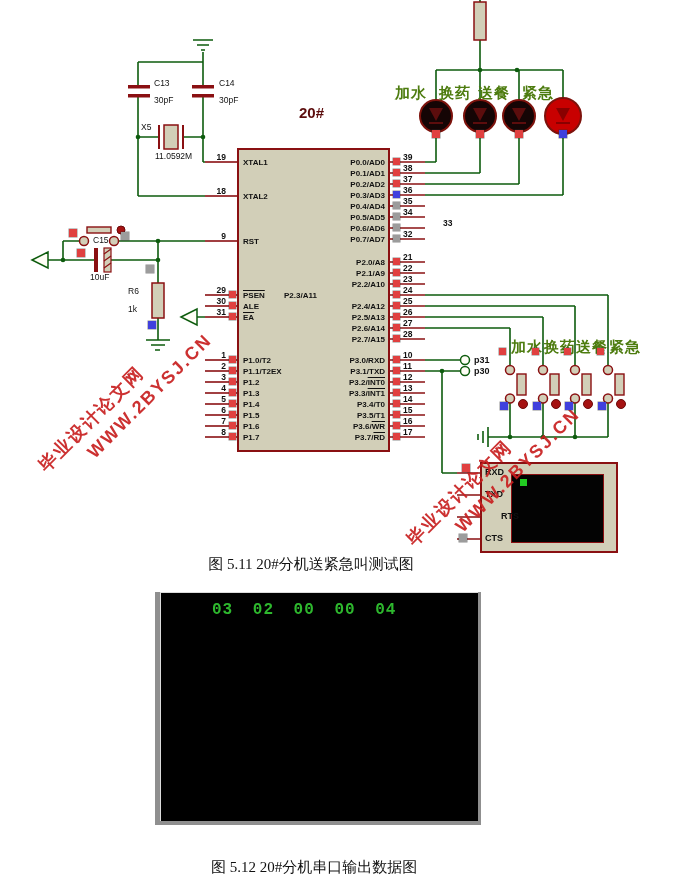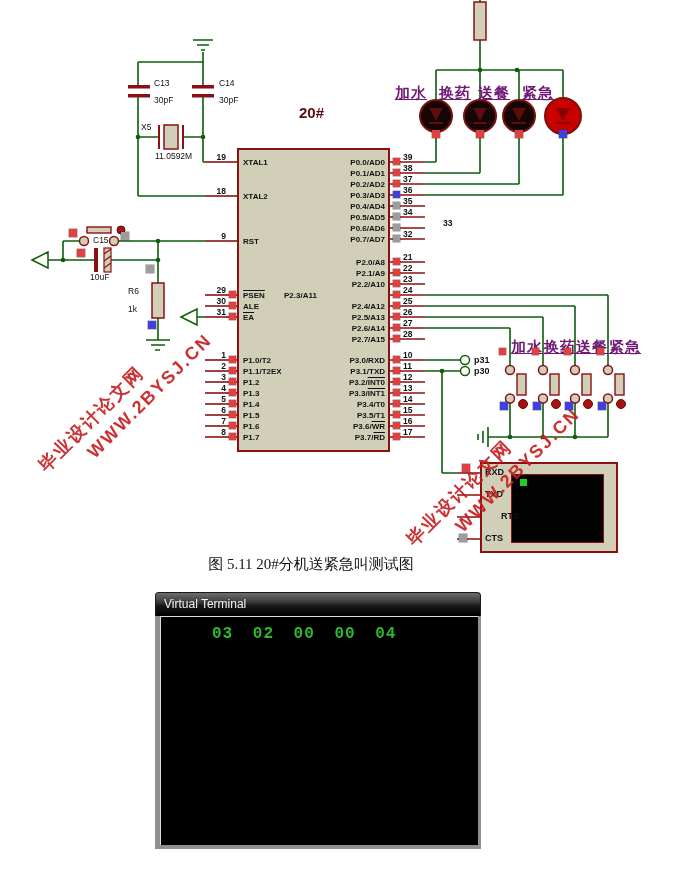--- a/index.html
+++ b/index.html
@@ -10,22 +10,22 @@
   .chip{position:absolute;left:237px;top:148px;width:153px;height:304px;
         background:#d2cfb8;border:2px solid #8a1012;box-sizing:border-box;}
   .chip-ref{position:absolute;left:299px;top:104px;font:bold 15px "Liberation Sans",sans-serif;color:#5c0d0d;}
   .pin-num{position:absolute;font:bold 8.5px "Liberation Sans",sans-serif;color:#111;line-height:10px;height:10px;}
   .pin-name{position:absolute;font:bold 8px "Liberation Sans",sans-serif;color:#111;white-space:nowrap;line-height:9px;}
   .ov{text-decoration:overline;}
   .sq{position:absolute;width:7px;height:7px;box-shadow:0 0 0 0.5px rgba(50,50,50,.55);}
   .clabel{position:absolute;font:8.5px "Liberation Sans",sans-serif;color:#111;white-space:nowrap;}
   .netlabel{position:absolute;font:bold 9px "Liberation Sans",sans-serif;color:#111;white-space:nowrap;}
   .vtpin{position:absolute;font:bold 9px "Liberation Sans",sans-serif;color:#111;}
-  .redlabel{position:absolute;font:bold 15px "Liberation Sans",sans-serif;color:#701a75;
-            white-space:nowrap;text-align:center;letter-spacing:1px;text-decoration:underline;}
+  .redlabel{position:absolute;font:bold 15px "Liberation Sans",sans-serif;color:#4d7c0f;
+            white-space:nowrap;text-align:center;letter-spacing:1px;}
   .watermark{position:absolute;color:rgba(200,32,32,.92);font:bold 18px "Liberation Sans",sans-serif;
              transform:rotate(-45deg);letter-spacing:2px;white-space:nowrap;line-height:25px;}
   .watermark .l2{display:block;padding-left:44px;}
   .caption{position:absolute;font:15px "Liberation Serif",serif;color:#111;text-align:center;}
   
   .vterm-body{position:absolute;left:480px;top:462px;width:138px;height:91px;
               background:#d2cfb8;border:2px solid #8a1012;box-sizing:border-box;}
   .vterm-screen{position:absolute;left:511px;top:474px;width:93px;height:69px;
                 background:#030303;border:1px solid #8a1012;box-sizing:border-box;}
   .vterm-cursor{position:absolute;left:520px;top:479px;width:7px;height:7px;background:#22cc22;}
@@ -228,20 +228,21 @@
     <div class="watermark" style="left:20px;top:378px;">
       <span class="l1">毕业设计论文网</span>
       <span class="l2">WWW.2BYSJ.CN</span>
     </div>
     <div class="watermark" style="left:388px;top:452px;">
       <span class="l1">毕业设计论文网</span>
       <span class="l2">WWW.2BYSJ.CN</span>
     </div>
 
     <div class="caption" style="left:150px;top:555px;width:322px;">图 5.11 20#分机送紧急叫测试图</div>
+    <div class="caption" style="left:153px;top:858px;width:322px;">图 5.12 20#分机串口输出数据图</div>
   <div class="pin-num" style="left: 198px; top: 152px; width: 28px; text-align: right;">19</div>
       <div class="pin-name" style="left: 243px; top: 158px;"><span>XTAL1</span></div>
       <div class="pin-num" style="left: 198px; top: 186px; width: 28px; text-align: right;">18</div>
       <div class="pin-name" style="left: 243px; top: 192px;"><span>XTAL2</span></div>
       <div class="pin-num" style="left: 198px; top: 231px; width: 28px; text-align: right;">9</div>
       <div class="pin-name" style="left: 243px; top: 237px;"><span>RST</span></div>
       <div class="pin-num" style="left: 198px; top: 285px; width: 28px; text-align: right;">29</div>
       <div class="sq" style="left: 229px; top: 291px; background: rgb(224, 64, 64);"></div>
       <div class="pin-name" style="left: 243px; top: 291px;"><span class="ov">PSEN</span></div>
       <div class="pin-num" style="left: 198px; top: 296px; width: 28px; text-align: right;">30</div>
@@ -369,21 +370,18 @@
       <div class="sq" style="left: 69px; top: 229px; width: 8px; height: 8px; background: rgb(224, 64, 64);"></div>
       <div class="sq" style="left: 77px; top: 249px; width: 8px; height: 8px; background: rgb(224, 64, 64);"></div>
       <div class="sq" style="left: 121px; top: 232px; width: 8px; height: 8px; background: rgb(156, 156, 156);"></div>
       <div class="sq" style="left: 146px; top: 265px; width: 8px; height: 8px; background: rgb(156, 156, 156);"></div>
       <div class="sq" style="left: 148px; top: 321px; width: 8px; height: 8px; background: rgb(64, 64, 221);"></div>
       <div class="sq" style="left: 462px; top: 464px; width: 8px; height: 8px; background: rgb(224, 64, 64);"></div>
       <div class="sq" style="left: 459px; top: 534px; width: 8px; height: 8px; background: rgb(156, 156, 156);"></div>
     </div>
 
   <div class="vwin">
-    <div class="vwin-title">
-      <span>Virtual Terminal</span>
-    </div>
     <div class="vwin-bodyframe">
       <div class="vwin-text">03 02 00 00 04</div>
     </div>
   </div>
 
 </div>
 
 </body></html>

